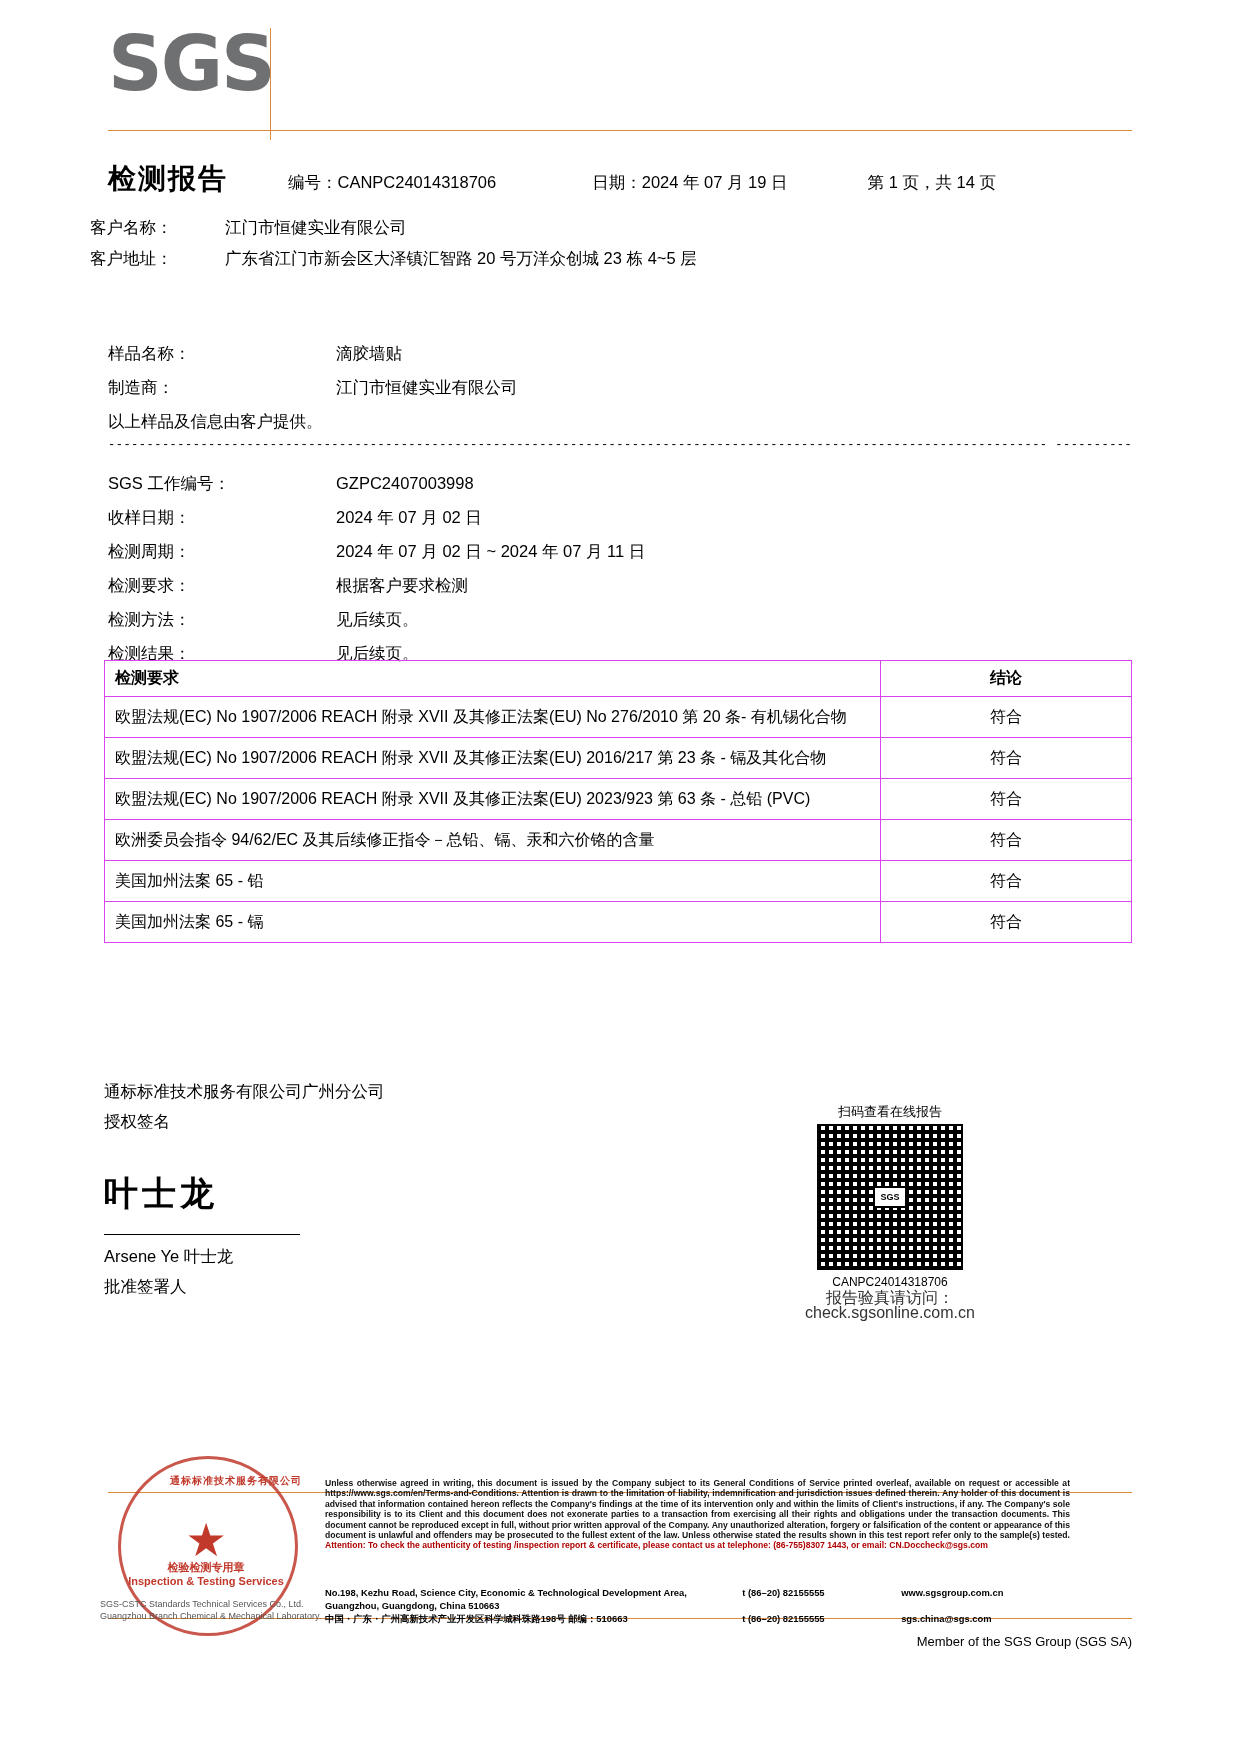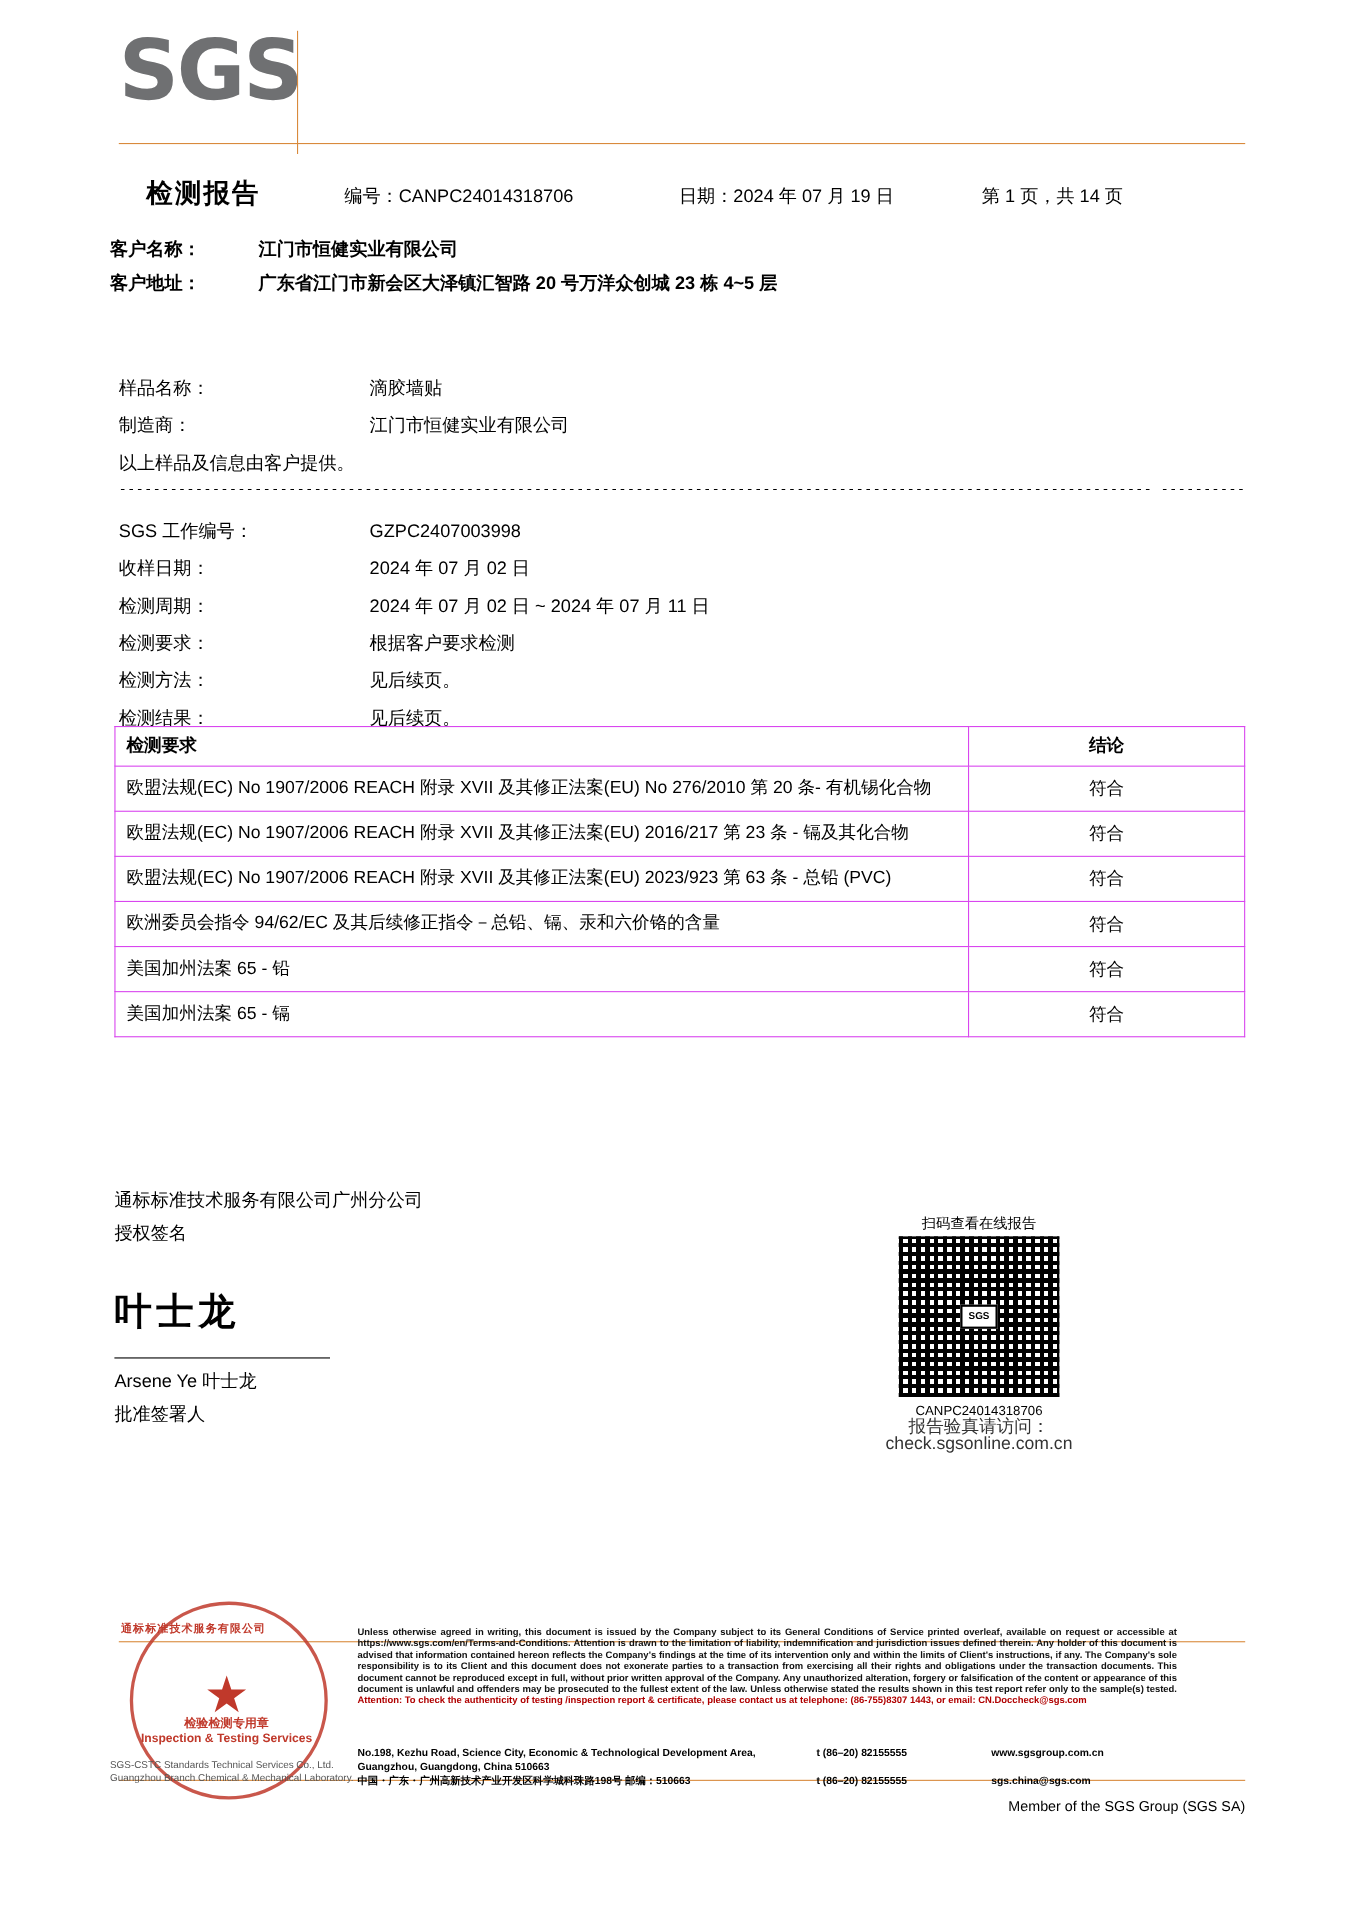--- a/index.html
+++ b/index.html
@@ -58,41 +58,39 @@
   
   .title-row {
     position: absolute;
     left: 108px;
     top: 160px;
     width: 1024px;
     display: flex;
     align-items: baseline;
   }
   .doc-title {
-    font-size: 24px;
+    font-size: 28px;
     font-weight: bold;
     letter-spacing: 2px;
     width: 180px;
-    margin-left: 25px;
   }
   .title-meta {
     font-size: 16.5px;
     white-space: nowrap;
   }
   .meta-date { margin-left: 96px; }
   .meta-page { margin-left: 80px; }
 
   
   .client-block {
     position: absolute;
-    left: 100px;
+    left: 90px;
     top: 212px;
     font-size: 16.5px;
     line-height: 31px;
-    font-weight: bold;
   }
   .kv { display: flex; }
   .kv .k { width: 135px; }
   .kv .v { }
 
   
   .sample-block {
     position: absolute;
     left: 108px;
     top: 336px;
@@ -298,21 +296,21 @@
     top: 112px;
     text-align: center;
     color: #c0392b;
     font-size: 11px;
     line-height: 14px;
     font-weight: bold;
   }
   .stamp .arc-top {
     position: absolute;
     left: 0; right: 0; top: 26px;
-    text-align: left;
+    text-align: right;
     color: #c0392b;
     font-size: 10px;
     font-weight: bold;
     letter-spacing: 1px;
   }
   .stamp-text-bottom {
     position: absolute;
     left: 100px;
     top: 1598px;
     width: 230px;

